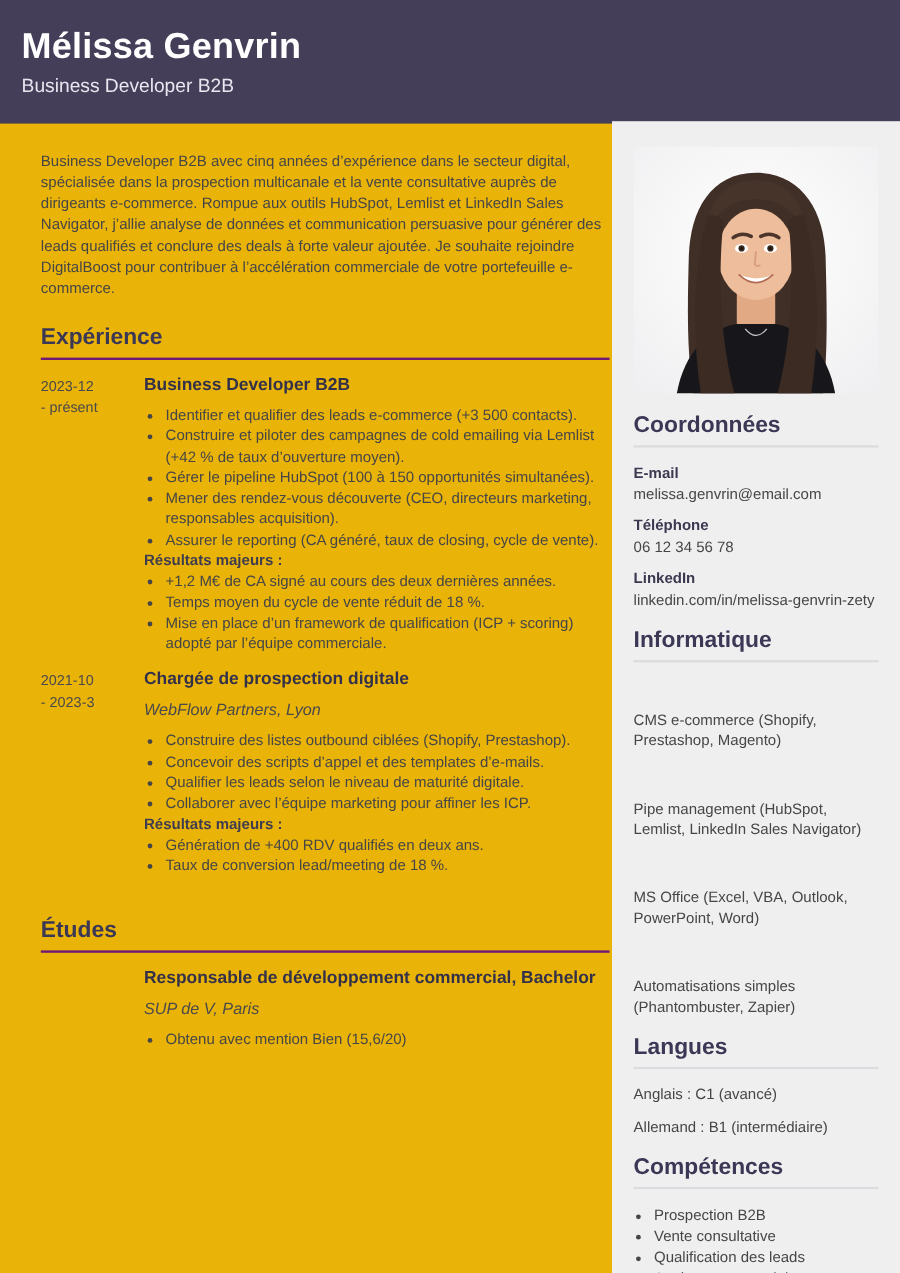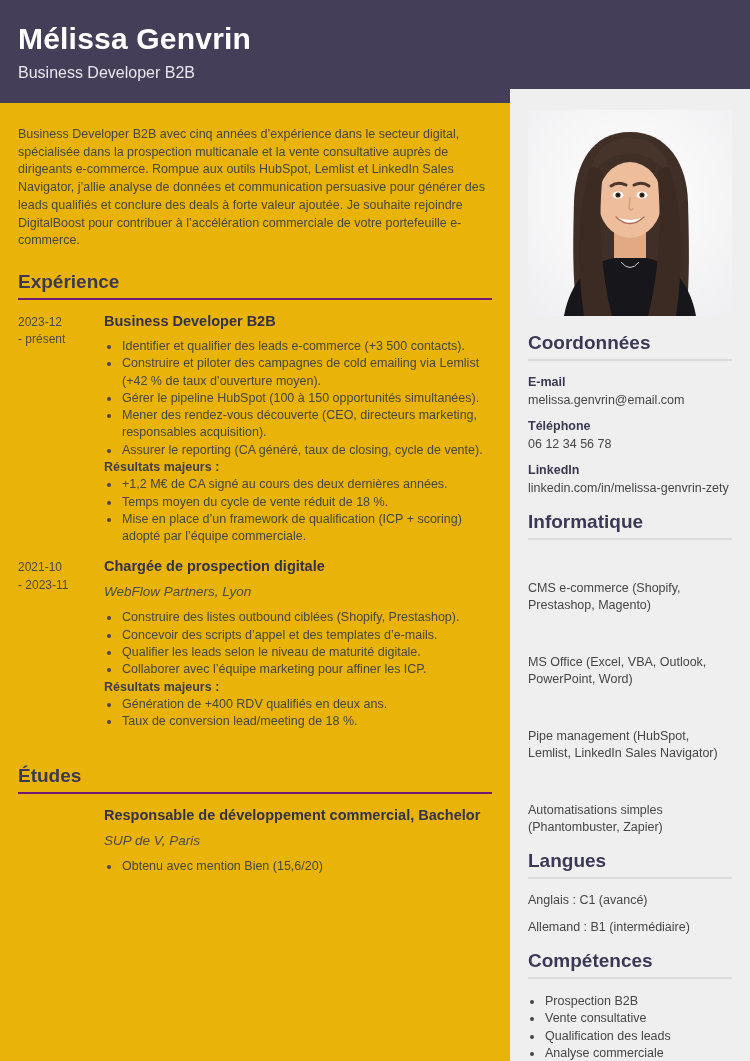--- a/index.html
+++ b/index.html
@@ -6,38 +6,38 @@
   body{font-family:"Liberation Sans",sans-serif;-webkit-font-smoothing:antialiased;}
   .page{position:relative;width:750px;height:1061px;background:#eab308;overflow:hidden;}
 
   
   .header{position:absolute;top:0;left:0;right:0;height:103px;background:#453e58;
           box-sizing:border-box;padding:22px 18px 0 18px;color:#ffffff;}
   .name{margin:0;font-size:30px;font-weight:bold;letter-spacing:.2px;line-height:1.1;}
   .subtitle{margin-top:9px;font-size:16px;color:#e9e6f0;font-weight:normal;}
 
   
-  .main{position:absolute;top:103px;left:0;width:510px;box-sizing:border-box;
+  .main{position:absolute;top:103px;left:16px;width:510px;box-sizing:border-box;
         padding:23px 18px 0 18px;color:#464646;}
   .summary{margin:0 0 21px 0;font-size:12.5px;line-height:17.7px;}
   .sec-heading{font-size:19px;font-weight:bold;color:#3b3856;margin:0 0 12px 0;
                padding-bottom:5px;border-bottom:2px solid #701a75;line-height:22px;}
   .edu-section .sec-heading{margin-top:34px;}
 
   .job{display:flex;margin-bottom:12px;}
   .job-dates{flex:none;width:86px;font-size:12px;color:#4a4a4a;line-height:17.3px;padding-top:2px;}
   .job-body{flex:1;min-width:0;}
   .job-title{font-size:14.5px;font-weight:bold;color:#33314a;margin:0 0 8px 0;line-height:18px;}
   .job-company{font-size:13.5px;font-style:italic;color:#4a4a4a;margin:0 0 9px 0;line-height:17px;}
   ul.blts{margin:0;padding:0 0 0 17px;font-size:12.5px;line-height:17.3px;list-style:disc;}
   ul.blts li{padding-left:1px;}
   .results-label{font-size:12.5px;font-weight:bold;color:#3e3d50;line-height:17.3px;}
 
   
-  .sidebar{position:absolute;top:89px;right:0;bottom:0;width:240px;background:#f0eff0;
+  .sidebar{position:absolute;top:101px;right:0;bottom:0;width:240px;background:#f0eff0;
            box-sizing:border-box;padding:21px 18px 0 18px;color:#464646;}
   .photo{width:204px;height:206px;margin:0 0 16px 0;}
   .photo svg{display:block;width:204px;height:206px;}
   .side-heading{font-size:19px;font-weight:bold;color:#3b3856;margin:0 0 12px 0;
                 padding-bottom:5px;border-bottom:2px solid #dcdbde;line-height:22px;}
   .side-heading + .side-heading, .side-block + .side-heading, ul.skills + .side-heading{margin-top:14px;}
   .contact-group{margin-bottom:8px;}
   .contact-label{font-size:12.5px;font-weight:bold;color:#3a3950;line-height:18px;}
   .contact-value{font-size:12.5px;line-height:18px;}
   .it-item{font-size:12.5px;line-height:17px;margin-bottom:9px;margin-top:40px;}
@@ -79,21 +79,21 @@
               <ul class="blts">
                 <li>+1,2 M€ de CA signé au cours des deux dernières années.</li>
                 <li>Temps moyen du cycle de vente réduit de 18 %.</li>
                 <li>Mise en place d’un framework de qualification (ICP + scoring) adopté par l’équipe commerciale.</li>
               </ul>
             </div>
           </div>
           <div class="job">
             <div class="job-dates">
               <div>2021-10</div>
-              <div>- 2023-11</div>
+              <div>- 2023-3</div>
             </div>
             <div class="job-body">
               <div class="job-title">Chargée de prospection digitale</div>
               <div class="job-company">WebFlow Partners, Lyon</div>
               <ul class="blts">
                 <li>Construire des listes outbound ciblées (Shopify, Prestashop).</li>
                 <li>Concevoir des scripts d’appel et des templates d’e-mails.</li>
                 <li>Qualifier les leads selon le niveau de maturité digitale.</li>
                 <li>Collaborer avec l’équipe marketing pour affiner les ICP.</li>
               </ul>
@@ -179,22 +179,22 @@
         </div>
         <div class="contact-group">
           <div class="contact-label">LinkedIn</div>
           <div class="contact-value">linkedin.com/in/melissa-genvrin-zety</div>
         </div>
       </div>
 
     <h2 class="side-heading">Informatique</h2>
     <div id="it" class="side-block">
         <div class="it-item">CMS e-commerce (Shopify, Prestashop, Magento)</div>
+        <div class="it-item">Pipe management (HubSpot, Lemlist, LinkedIn Sales Navigator)</div>
         <div class="it-item">MS Office (Excel, VBA, Outlook, PowerPoint, Word)</div>
-        <div class="it-item">Pipe management (HubSpot, Lemlist, LinkedIn Sales Navigator)</div>
         <div class="it-item">Automatisations simples (Phantombuster, Zapier)</div>
       </div>
 
     <h2 class="side-heading">Langues</h2>
     <div id="langs" class="side-block">
         <div class="lang-item">Anglais : C1 (avancé)</div>
         <div class="lang-item">Allemand : B1 (intermédiaire)</div>
       </div>
 
     <h2 class="side-heading">Compétences</h2>

